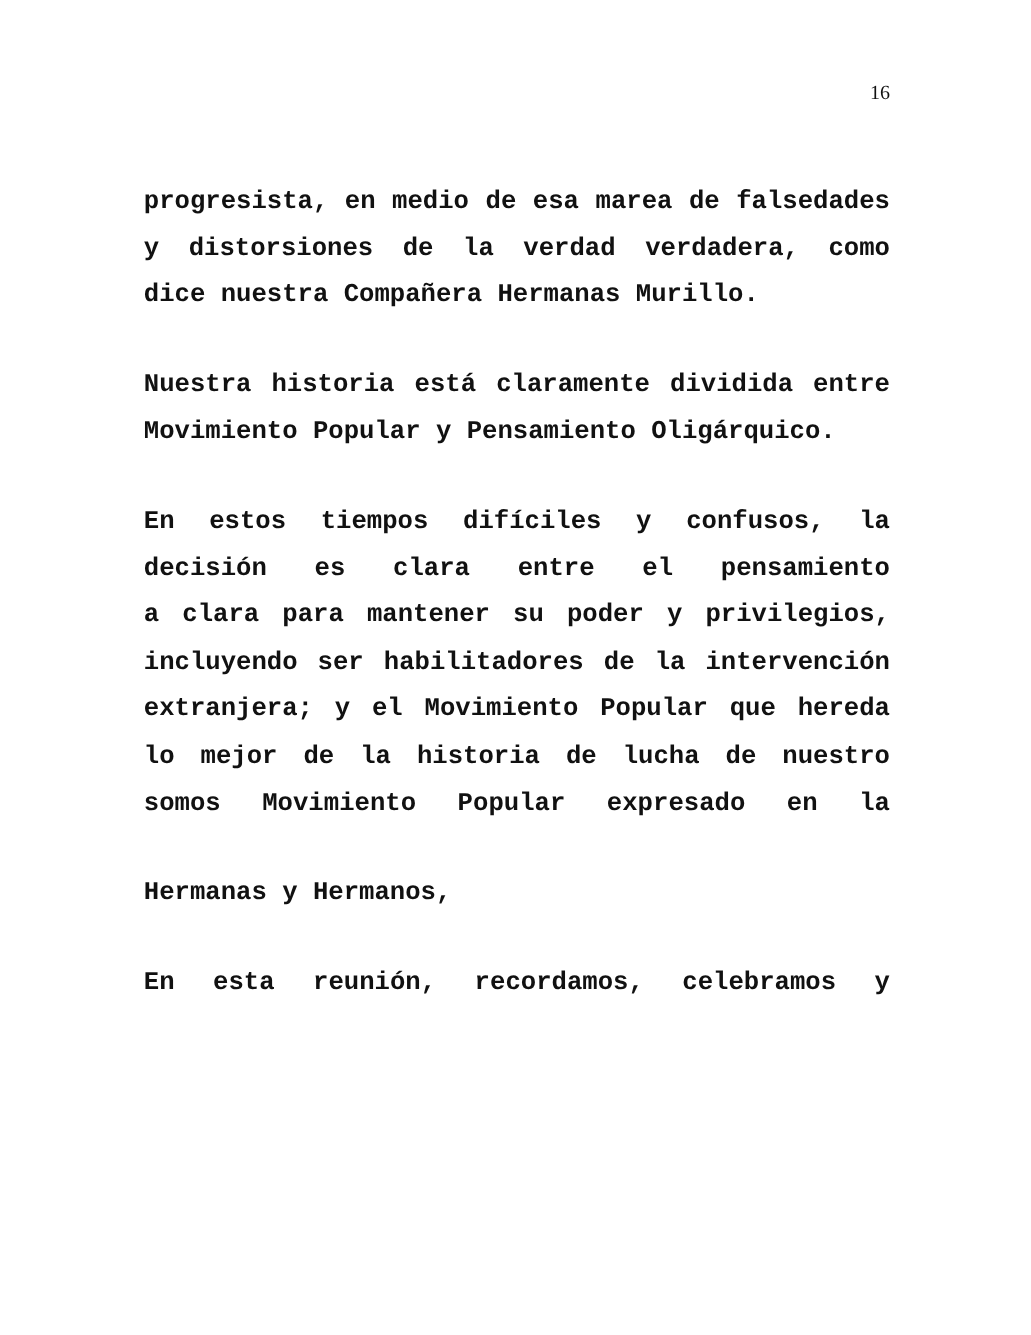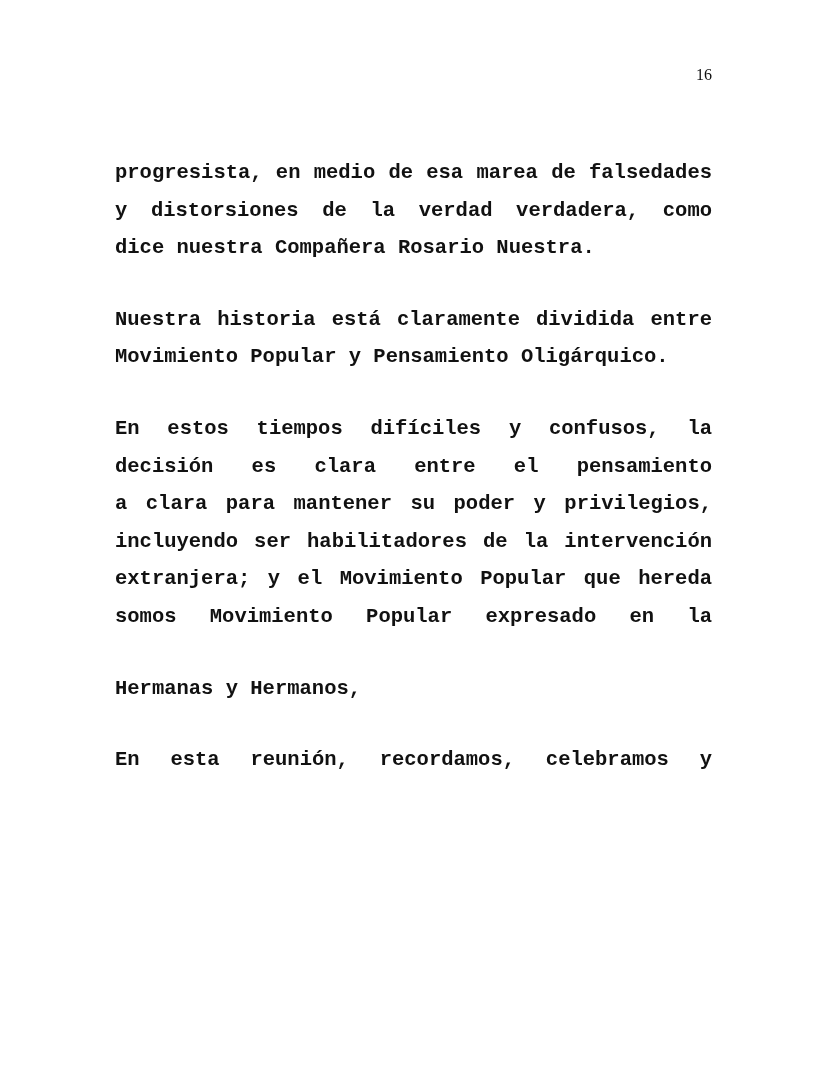--- a/index.html
+++ b/index.html
@@ -6,45 +6,46 @@
     body { width: 825px; height: 1068px; position: relative; overflow: hidden; }
     .page-number {
       position: absolute; top: 66px; right: 113px;
       font-family: "Liberation Serif", serif; font-size: 16px; color: #111;
     }
     .content {
       position: absolute; left: 115px; top: 139px; width: 597px;
       font-family: "Liberation Mono", monospace; font-weight: bold;
       font-size: 20.5px; color: #111; line-height: 37.6px;
     }
-    .paragraph { margin: 15px 0 34px 0; }
+    .paragraph { margin: 4px 0 34px 0; }
     .line { display: block; white-space: nowrap; text-align: justify; text-align-last: justify; white-space: normal; height: 37.6px; overflow: hidden; }
     .line.last { text-align-last: left; }
   </style>
 </head>
 <body>
 
 <div class="page-number">16</div>
 
 <div class="content">
   <div class="paragraph">
     <span class="line">progresista, en medio de esa marea de falsedades</span>
     <span class="line">y distorsiones de la verdad verdadera, como</span>
-    <span class="line last">dice nuestra Compañera Rosario Nuestra.</span>
+    <span class="line last">dice nuestra Compañera Hermanas Murillo.</span>
   </div>
   <div class="paragraph">
     <span class="line">Nuestra historia está claramente dividida entre</span>
     <span class="line last">Movimiento Popular y Pensamiento Oligárquico.</span>
   </div>
   <div class="paragraph">
     <span class="line">En estos tiempos difíciles y confusos, la</span>
     <span class="line">decisión es clara entre el pensamiento oligárquico,</span>
     <span class="line">a clara para mantener su poder y privilegios,</span>
     <span class="line">incluyendo ser habilitadores de la intervención</span>
     <span class="line">extranjera; y el Movimiento Popular que hereda</span>
+    <span class="line">lo mejor de la historia de lucha de nuestro</span>
     <span class="line">somos Movimiento Popular expresado en la Revolución</span>
   </div>
   <div class="paragraph">
     <span class="line last">Hermanas y Hermanos,</span>
   </div>
   <div class="paragraph">
     <span class="line">En esta reunión, recordamos, celebramos y</span>
   </div>
 </div>
 

